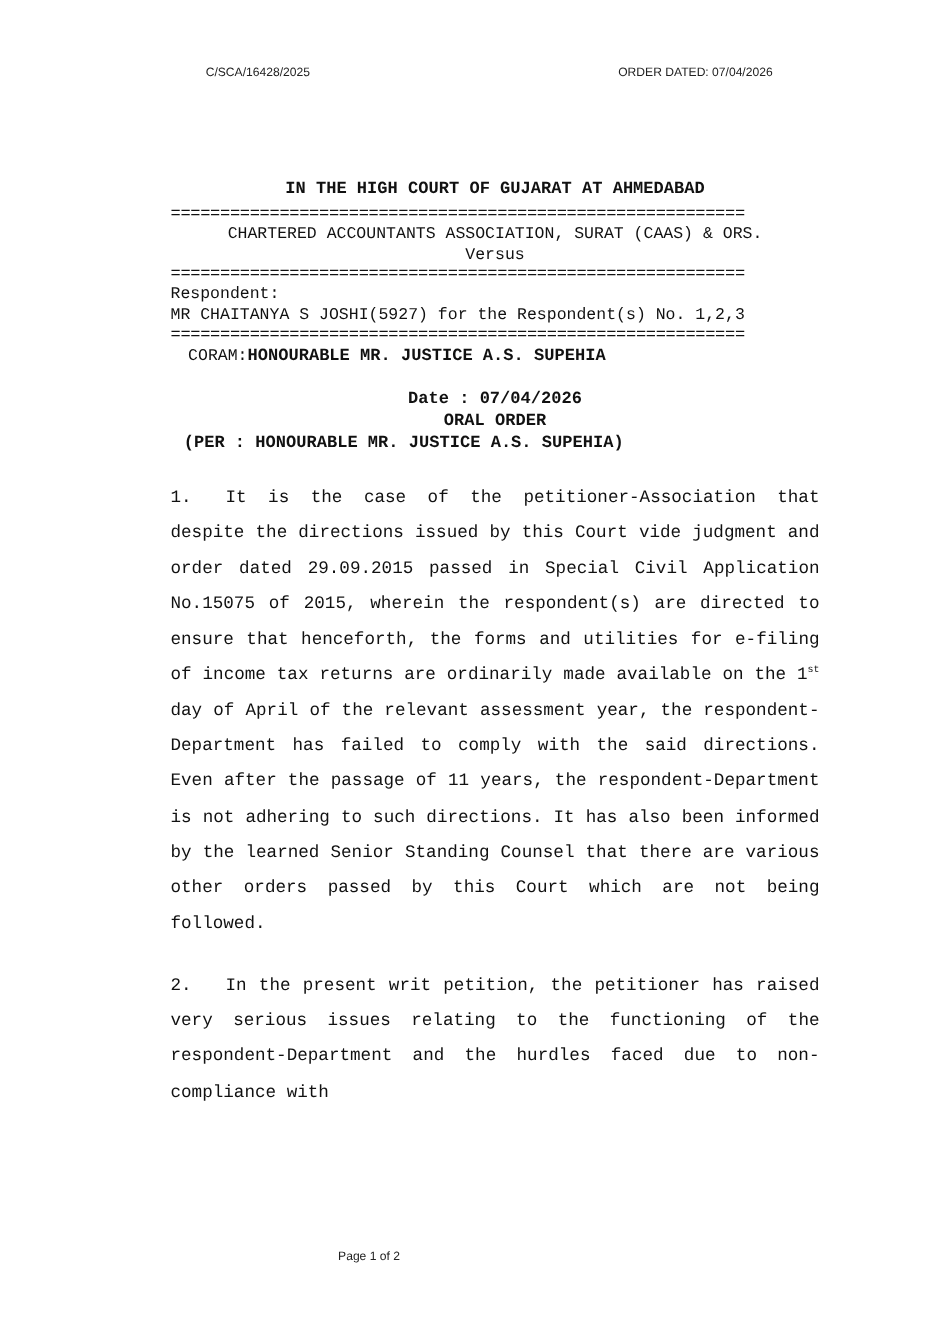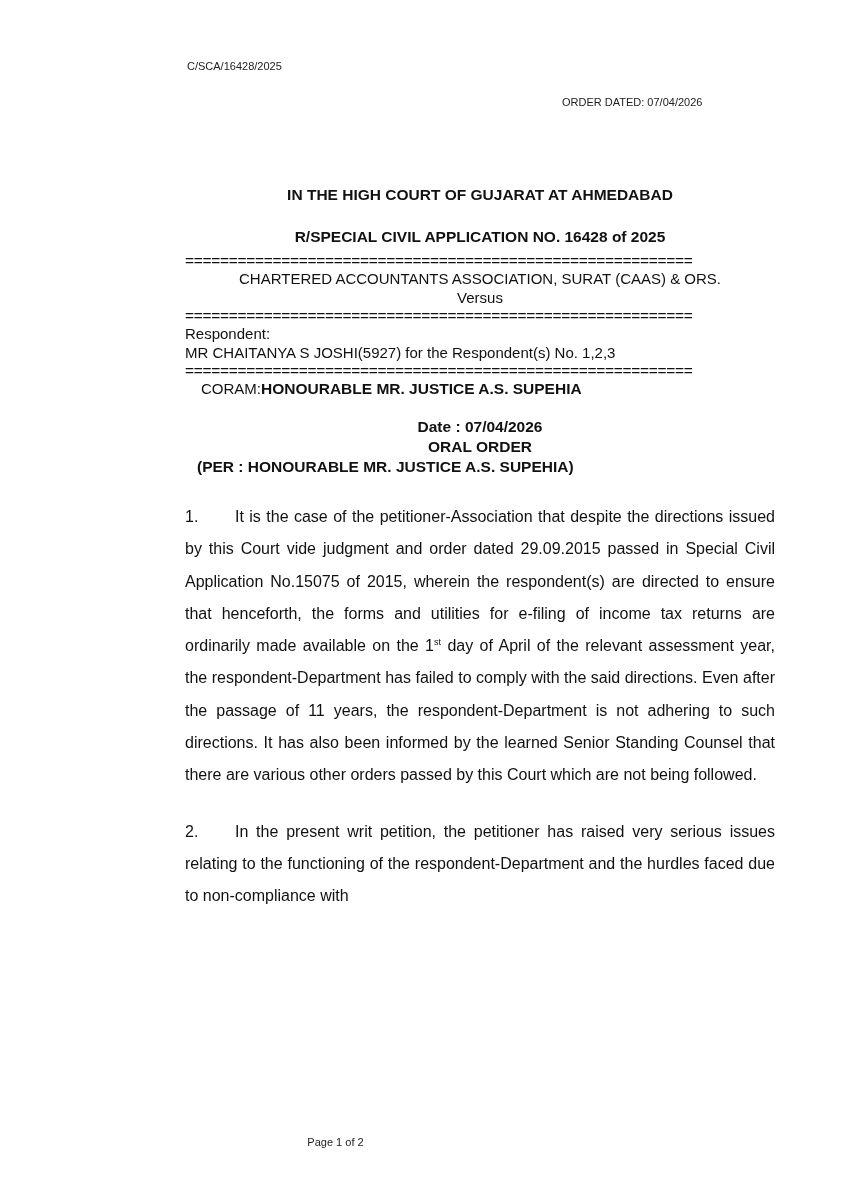--- a/index.html
+++ b/index.html
@@ -1,20 +1,20 @@
 <!DOCTYPE html>
 <html><head>
 <meta charset="utf-8">
 <style>
   html, body { margin: 0; padding: 0; background: #ffffff; }
   body { width: 849px; height: 1200px; position: relative; overflow: hidden; color: #111; }
   .hdr { position: absolute; top: 60px; font-family: "Liberation Sans", sans-serif; font-size: 11px; color: #222; }
   .hdr-left { left: 187px; }
-  .hdr-right { left: 562px; margin-top: 36px; }
-  .content { position: absolute; left: 155px; width: 590px; top: 180px; font-family: Liberation Sans, sans-serif; margin-left: 30px; }
+  .hdr-right { left: 562px; }
+  .content { position: absolute; left: 155px; width: 590px; top: 156px; font-family: Liberation Mono, monospace; }
   .center { text-align: center; }
   .court { font-weight: bold; font-size: 15.5px; margin: 0; line-height: 30px; }
   .case-no { font-weight: bold; font-size: 15.5px; margin: 0; line-height: 30px; margin-top: 12px; }
   .sep { font-size: 15.5px; line-height: 17px; letter-spacing: -0.3px; white-space: nowrap; overflow: hidden; }
   .party { font-size: 15px; line-height: 19px; }
   .appear { font-size: 15px; line-height: 19px; }
   .coram { font-size: 15px; line-height: 20px; padding-left: 16px; }
   .coram b { font-size: 15.5px; }
   .coram .indent { padding-left: 66px; }
   .date-block { margin-top: 18px; font-weight: bold; font-size: 15.5px; line-height: 20px; }
@@ -27,21 +27,20 @@
   .footer { position: absolute; top: 1136px; left: 0; width: 671px; text-align: center; font-family: "Liberation Sans", sans-serif; font-size: 11px; color: #222; }
 </style>
 </head>
 <body>
 
 <div class="hdr hdr-left">C/SCA/16428/2025</div>
 <div class="hdr hdr-right">ORDER DATED: 07/04/2026</div>
 
 <div class="content">
   <div class="center court">IN THE HIGH COURT OF GUJARAT AT AHMEDABAD</div>
-  <div class="center case-no">R/SPECIAL CIVIL APPLICATION NO.  16428 of 2025</div>
   <div class="sep">==========================================================</div>
 
   <div class="center party">CHARTERED ACCOUNTANTS ASSOCIATION, SURAT (CAAS) &amp; ORS.</div>
   <div class="center party">Versus</div>
   <div class="sep">==========================================================</div>
 
   <div class="appear">Respondent:</div>
   <div class="appear">MR CHAITANYA S JOSHI(5927) for the Respondent(s) No. 1,2,3</div>
   <div class="sep">==========================================================</div>
 

